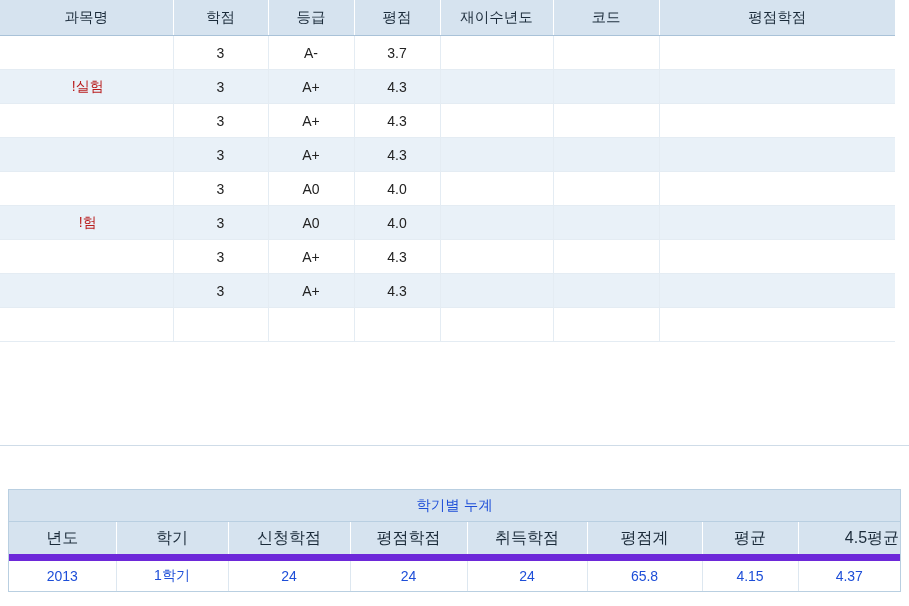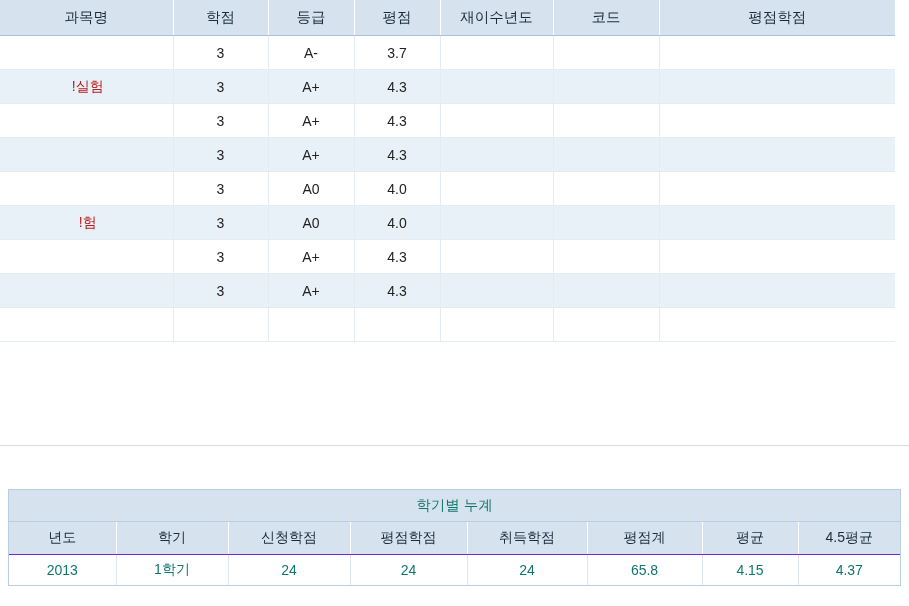--- a/index.html
+++ b/index.html
@@ -98,32 +98,32 @@
     text-align: center;
     height: 29px;
     font-size: 14.5px;
     border-bottom: 1px solid #b9cfe1;
   }
   table.summary th {
     background: #d6e3ef;
     font-weight: normal;
     height: 30px;
     text-align: center;
-    font-size: 14px;
+    font-size: 16px;
     border-right: 1px solid #ffffff;
-    border-bottom: 1px solid #6d28d9;
-  }
-  table.summary th:last-child { border-right: none; }
+    border-bottom: 7px solid #6d28d9;
+  }
+  table.summary th:last-child { border-right: none; text-align: right; }
   table.summary td {
     background: #ffffff;
     height: 28px;
     text-align: center;
     font-size: 14px;
     border-right: 1px solid #dde7f0;
-    color: #0f766e;
+    color: #1d4ed8;
   }
   table.summary td:last-child { border-right: none; }
 </style>
 </head>
 <body>
 
 <div id="page">
 
   <div class="grades-wrap">
     <table class="grid">

